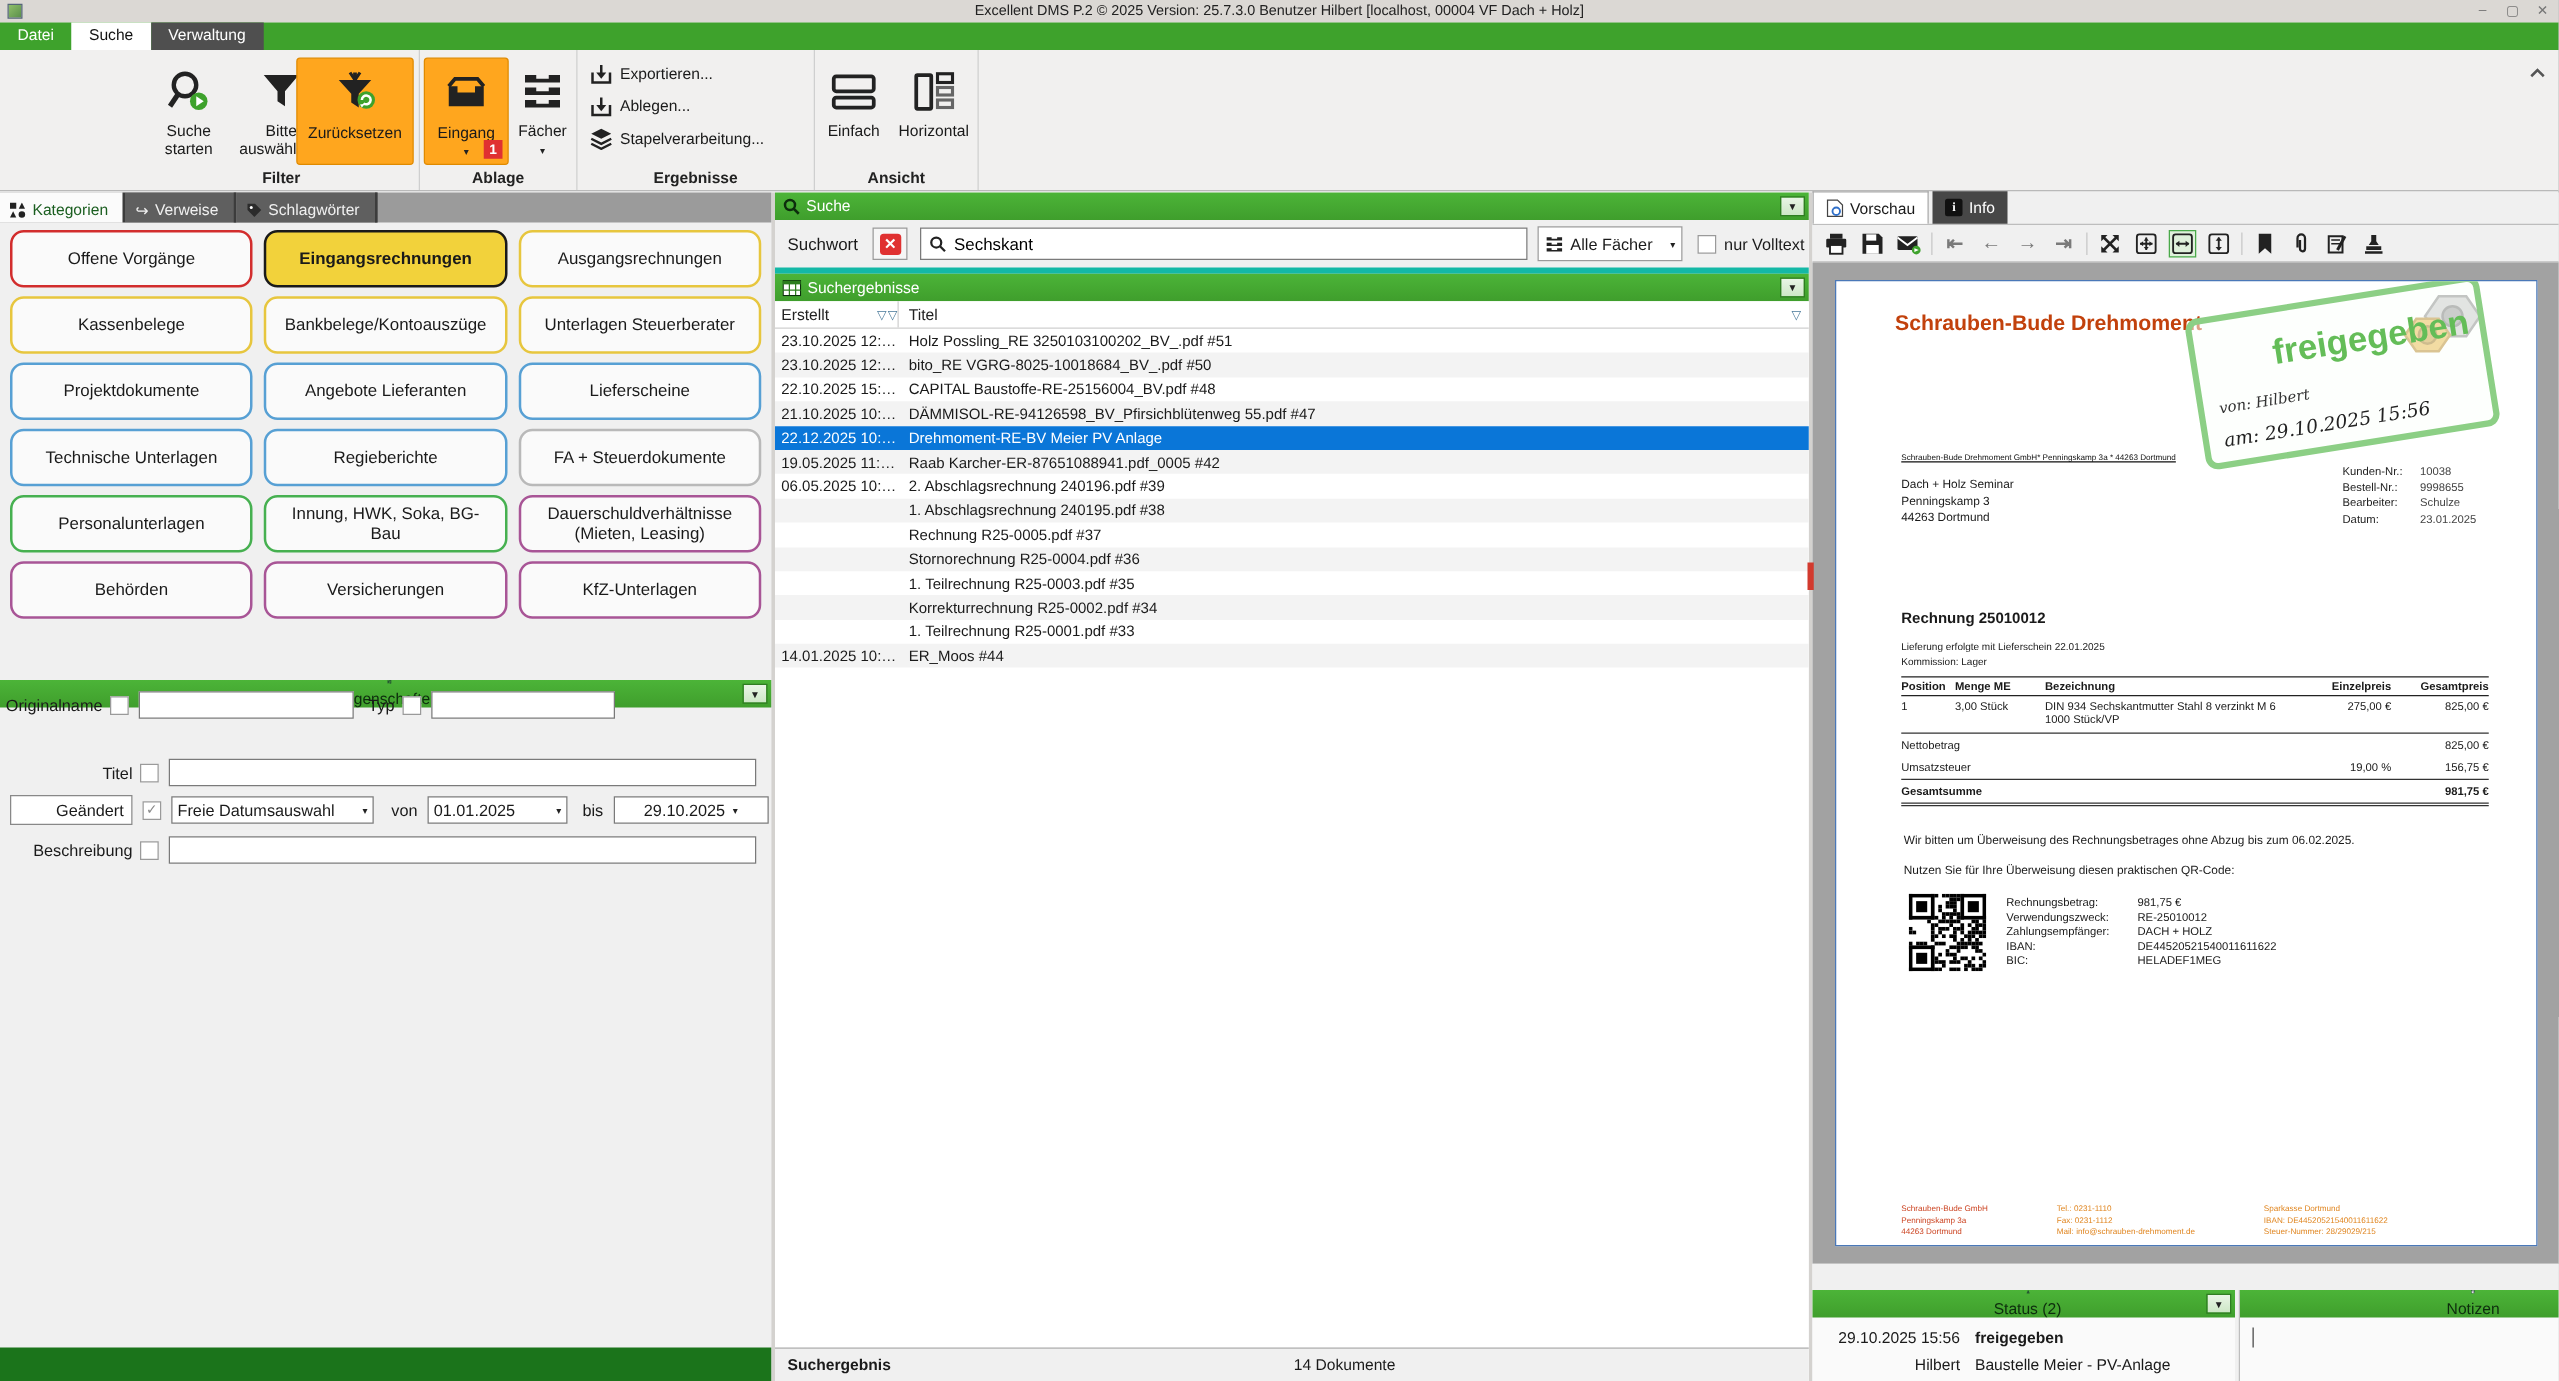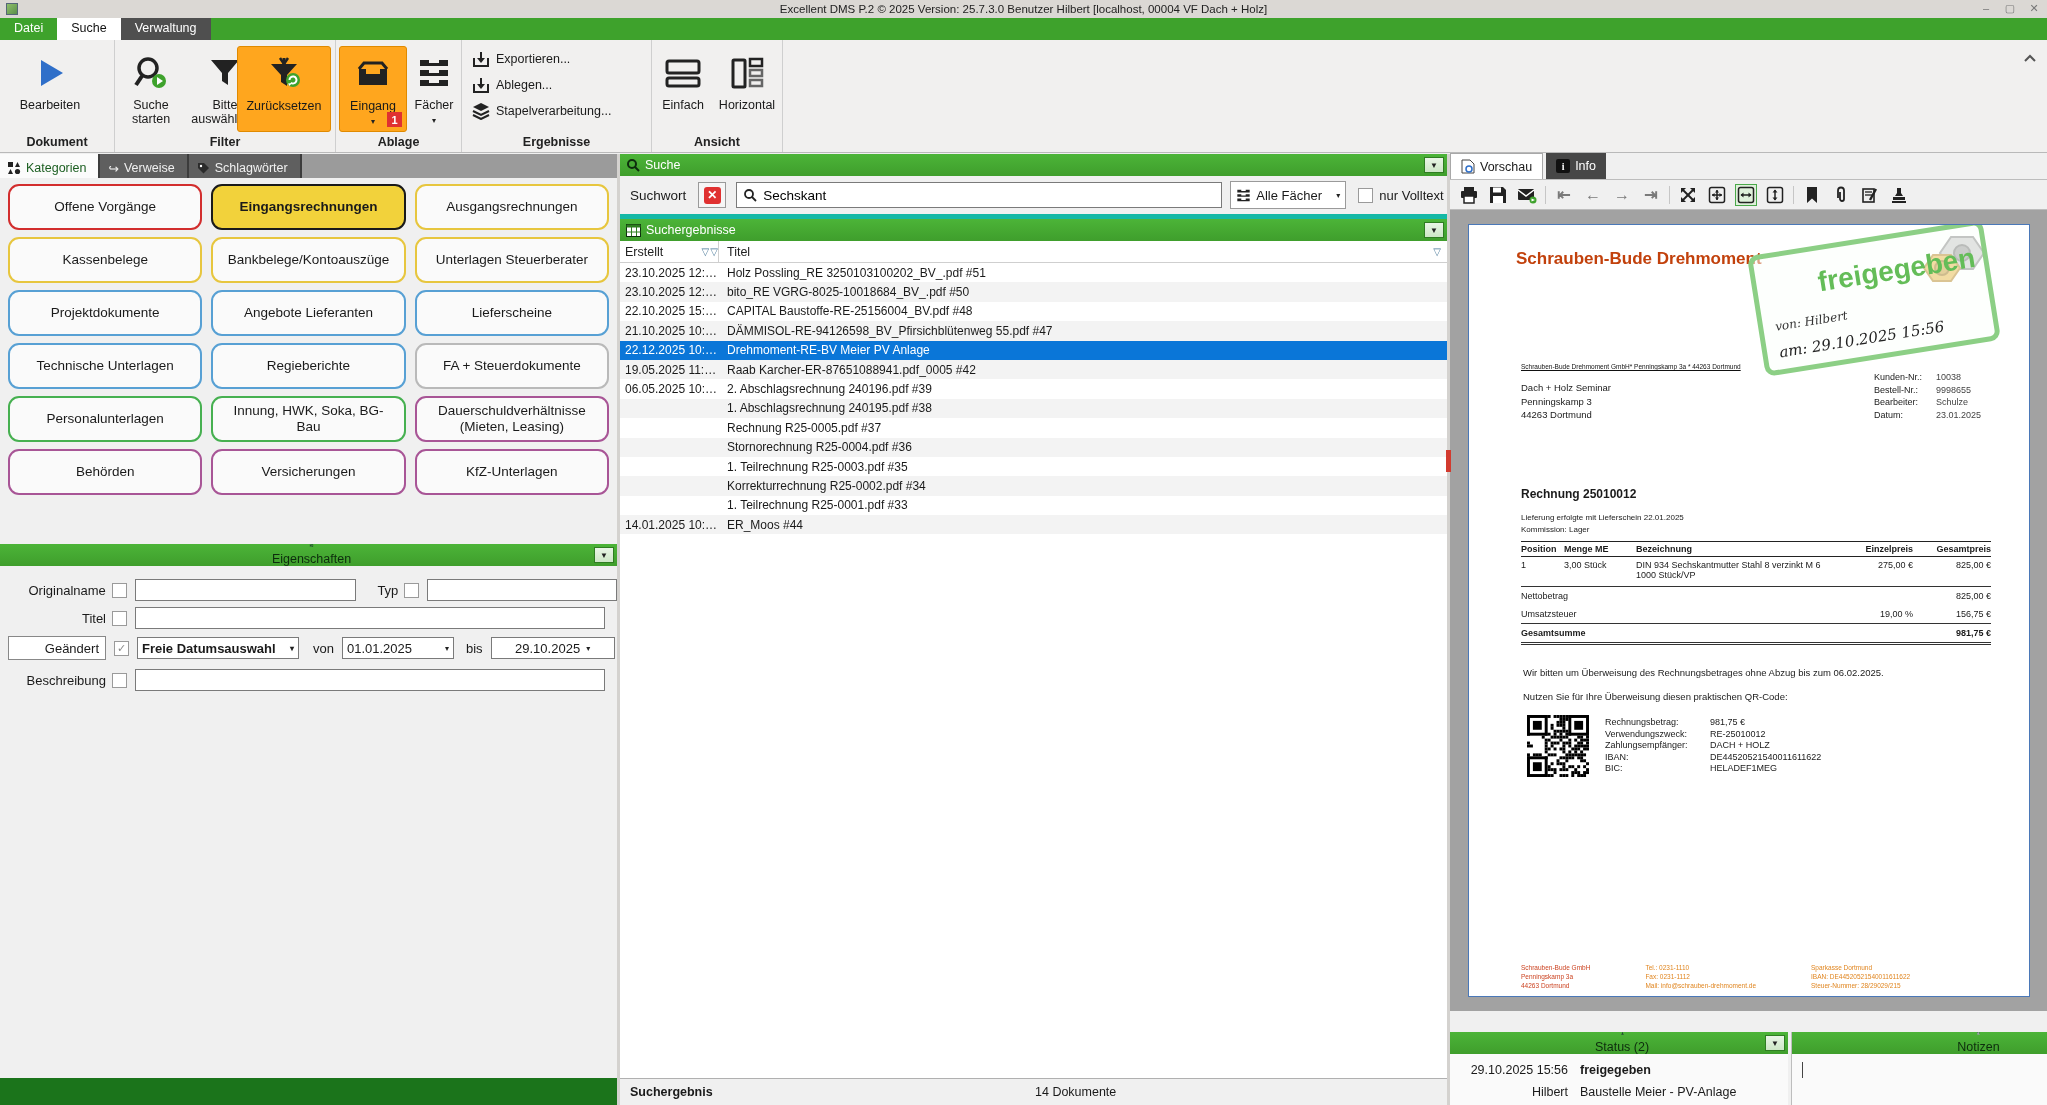--- a/index.html
+++ b/index.html
@@ -184,31 +184,20 @@
   </div>
 
   <div class="menutabs">
     <div class="mtab">Datei</div>
     <div class="mtab active">Suche</div>
     <div class="mtab dark">Verwaltung</div>
   </div>
 
   <div class="ribbon">
 
-    <div class="rgroup" style="left:0;width:115px;">
-      <div class="bigbtn" style="left:8px;">
-        <span class="ic">
-          <svg width="34" height="34" viewBox="0 0 34 34">
-              <polygon points="8,4 30,17 8,30" fill="#2f6fc9"></polygon>
-            </svg>
-        </span>
-        <span>Bearbeiten</span>
-      </div>
-      <div class="rgrouplabel">Dokument</div>
-    </div>
 
     <div class="rgroup" style="left:115px;width:221px;">
       <div class="bigbtn" style="left:4px;width:64px;">
         <span class="ic">
           <svg width="36" height="36" viewBox="0 0 36 36">
             <circle cx="15" cy="13" r="9" fill="none" stroke="#222" stroke-width="3.5"></circle>
             <line x1="9" y1="21" x2="3" y2="30" stroke="#222" stroke-width="4"></line>
             <circle cx="26" cy="26" r="7" fill="#3ea22c"></circle>
             <polygon points="24,22 30,26 24,30" fill="#fff"></polygon>
           </svg>
@@ -376,39 +365,39 @@
           <circle cx="10" cy="2.5" r="1.8" fill="#123"></circle>
         <line x1="0" y1="6.5" x2="15" y2="6.5" stroke="#123" stroke-width="1.5"></line>
           <circle cx="4" cy="6.5" r="1.8" fill="#123"></circle>
         <line x1="0" y1="10.5" x2="15" y2="10.5" stroke="#123" stroke-width="1.5"></line>
           <circle cx="11" cy="10.5" r="1.8" fill="#123"></circle>
       </svg>
       <span>Eigenschaften</span>
       <span class="dd">▼</span>
     </div>
 
-    <div class="prow" style="top:424px; left:0; width:617px;">
+    <div class="prow" style="top:398px; left:0; width:492px;">
       <span class="plabel" style="width:112px;">Originalname</span>
       <span class="cb"></span>
       <span class="tbox" style="width:222px;"></span>
       <span class="plabel" style="width:48px;">Typ</span>
       <span class="cb"></span>
       <span class="tbox" style="width:190px;"></span>
     </div>
     <div class="prow" style="top:452px; left:0; width:617px;">
       <span class="plabel" style="width:112px;">Titel</span>
       <span class="cb"></span>
       <span class="tbox" style="width:470px;"></span>
     </div>
     <div class="prow" style="top:482px; left:8px; width:609px;">
       <span class="geb">
           <span>Geändert</span>
         </span>
       <span class="cb" style="margin-left:8px;">✓</span>
-      <span class="combo" style="width:162px;font-weight:bold;">
+      <span class="combo" style="width:162px;">
         <span>Freie Datumsauswahl</span>
           <span class="caret">▾</span>
       </span>
       <span style="margin:0 8px 0 14px;">von</span>
       <span class="combo" style="width:112px;">
         <span>01.01.2025</span>
           <span class="caret">▾</span>
       </span>
       <span style="margin:0 8px 0 12px;">bis</span>
       <span class="combo" style="width:124px;justify-content:center;">

